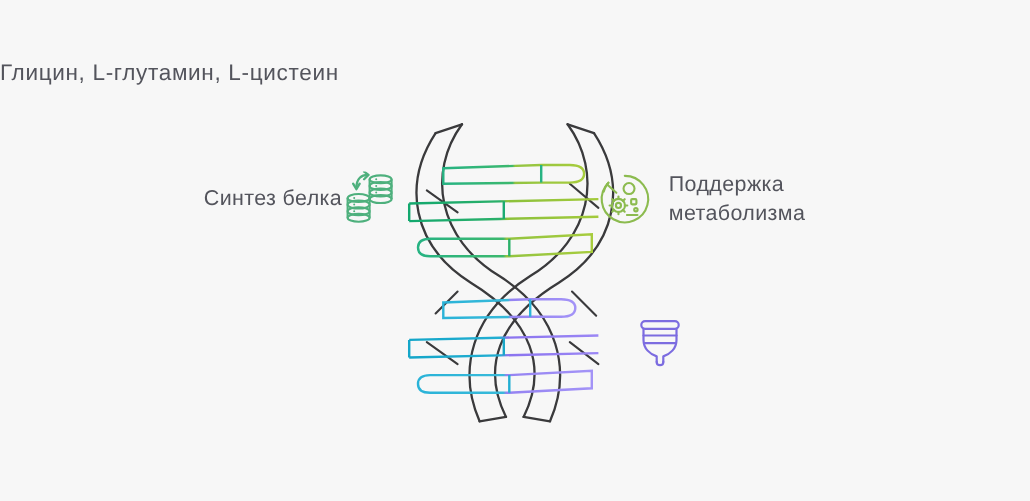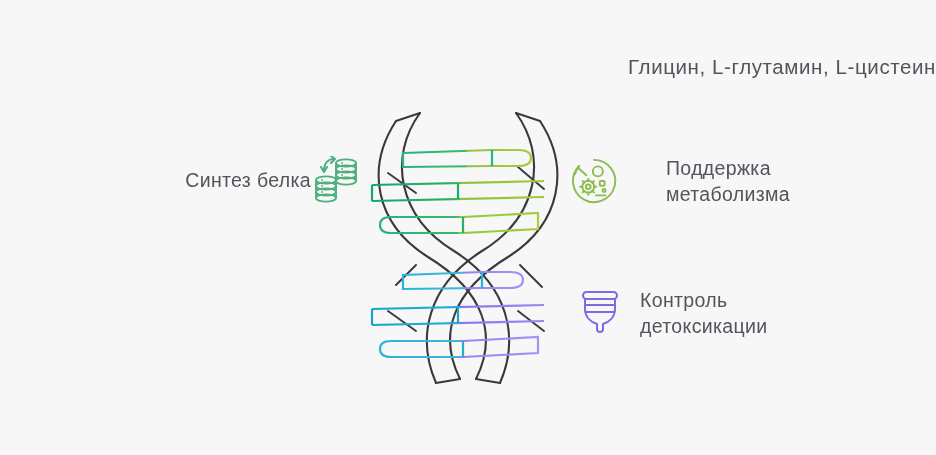--- a/index.html
+++ b/index.html
@@ -19,21 +19,21 @@
     width: 936px;
     height: 455px;
   }
 
   
   .title {
     position: absolute;
     top: 55px;
     left: 0;
     width: 936px;
-    text-align: right;
+    text-align: left;
     font-family: "Liberation Sans", sans-serif;
     font-size: 20.5px;
     font-weight: 400;
     letter-spacing: 0.6px;
     color: #53545c;
     white-space: nowrap;
   }
 
   
   .dna-wrap {
@@ -69,21 +69,21 @@
     width: 48px;
     height: 50px;
     flex: 0 0 auto;
     display: flex;
     align-items: center;
     justify-content: center;
   }
 
   #feat-protein   { left: 40px;  top: 152px; width: 320px; height: 56px; }
   #feat-nervous   { left: 30px;  top: 282px; width: 330px; height: 64px; }
-  #feat-metabol   { left: 570px; top: 150px; width: 330px; height: 62px; gap: 32px; }
+  #feat-metabol   { left: 544px; top: 150px; width: 330px; height: 62px; }
   #feat-detox     { left: 576px; top: 282px; width: 330px; height: 62px; }
 </style>
 </head>
 <body>
 
 <div id="stage">
 
   <div class="title">Глицин, L-глутамин, L-цистеин</div>
 
   <div class="dna-wrap">
@@ -264,17 +264,15 @@
           <path d="M 7,11 L 7,21 C 7,29 13,34 19,36 L 19,41"></path>
           <path d="M 37,11 L 37,21 C 37,29 31,34 25,36 L 25,41"></path>
 
           <path d="M 7,17 L 37,17"></path>
           <path d="M 7.6,24 L 36.4,24"></path>
 
           <path d="M 19,41 C 19,45 25,45 25,41"></path>
         </g>
       </svg>
     </span>
-    <span class="feature-text">Контроль
-детоксикации</span>
   </div>
 
 </div>
 
 </body></html>

